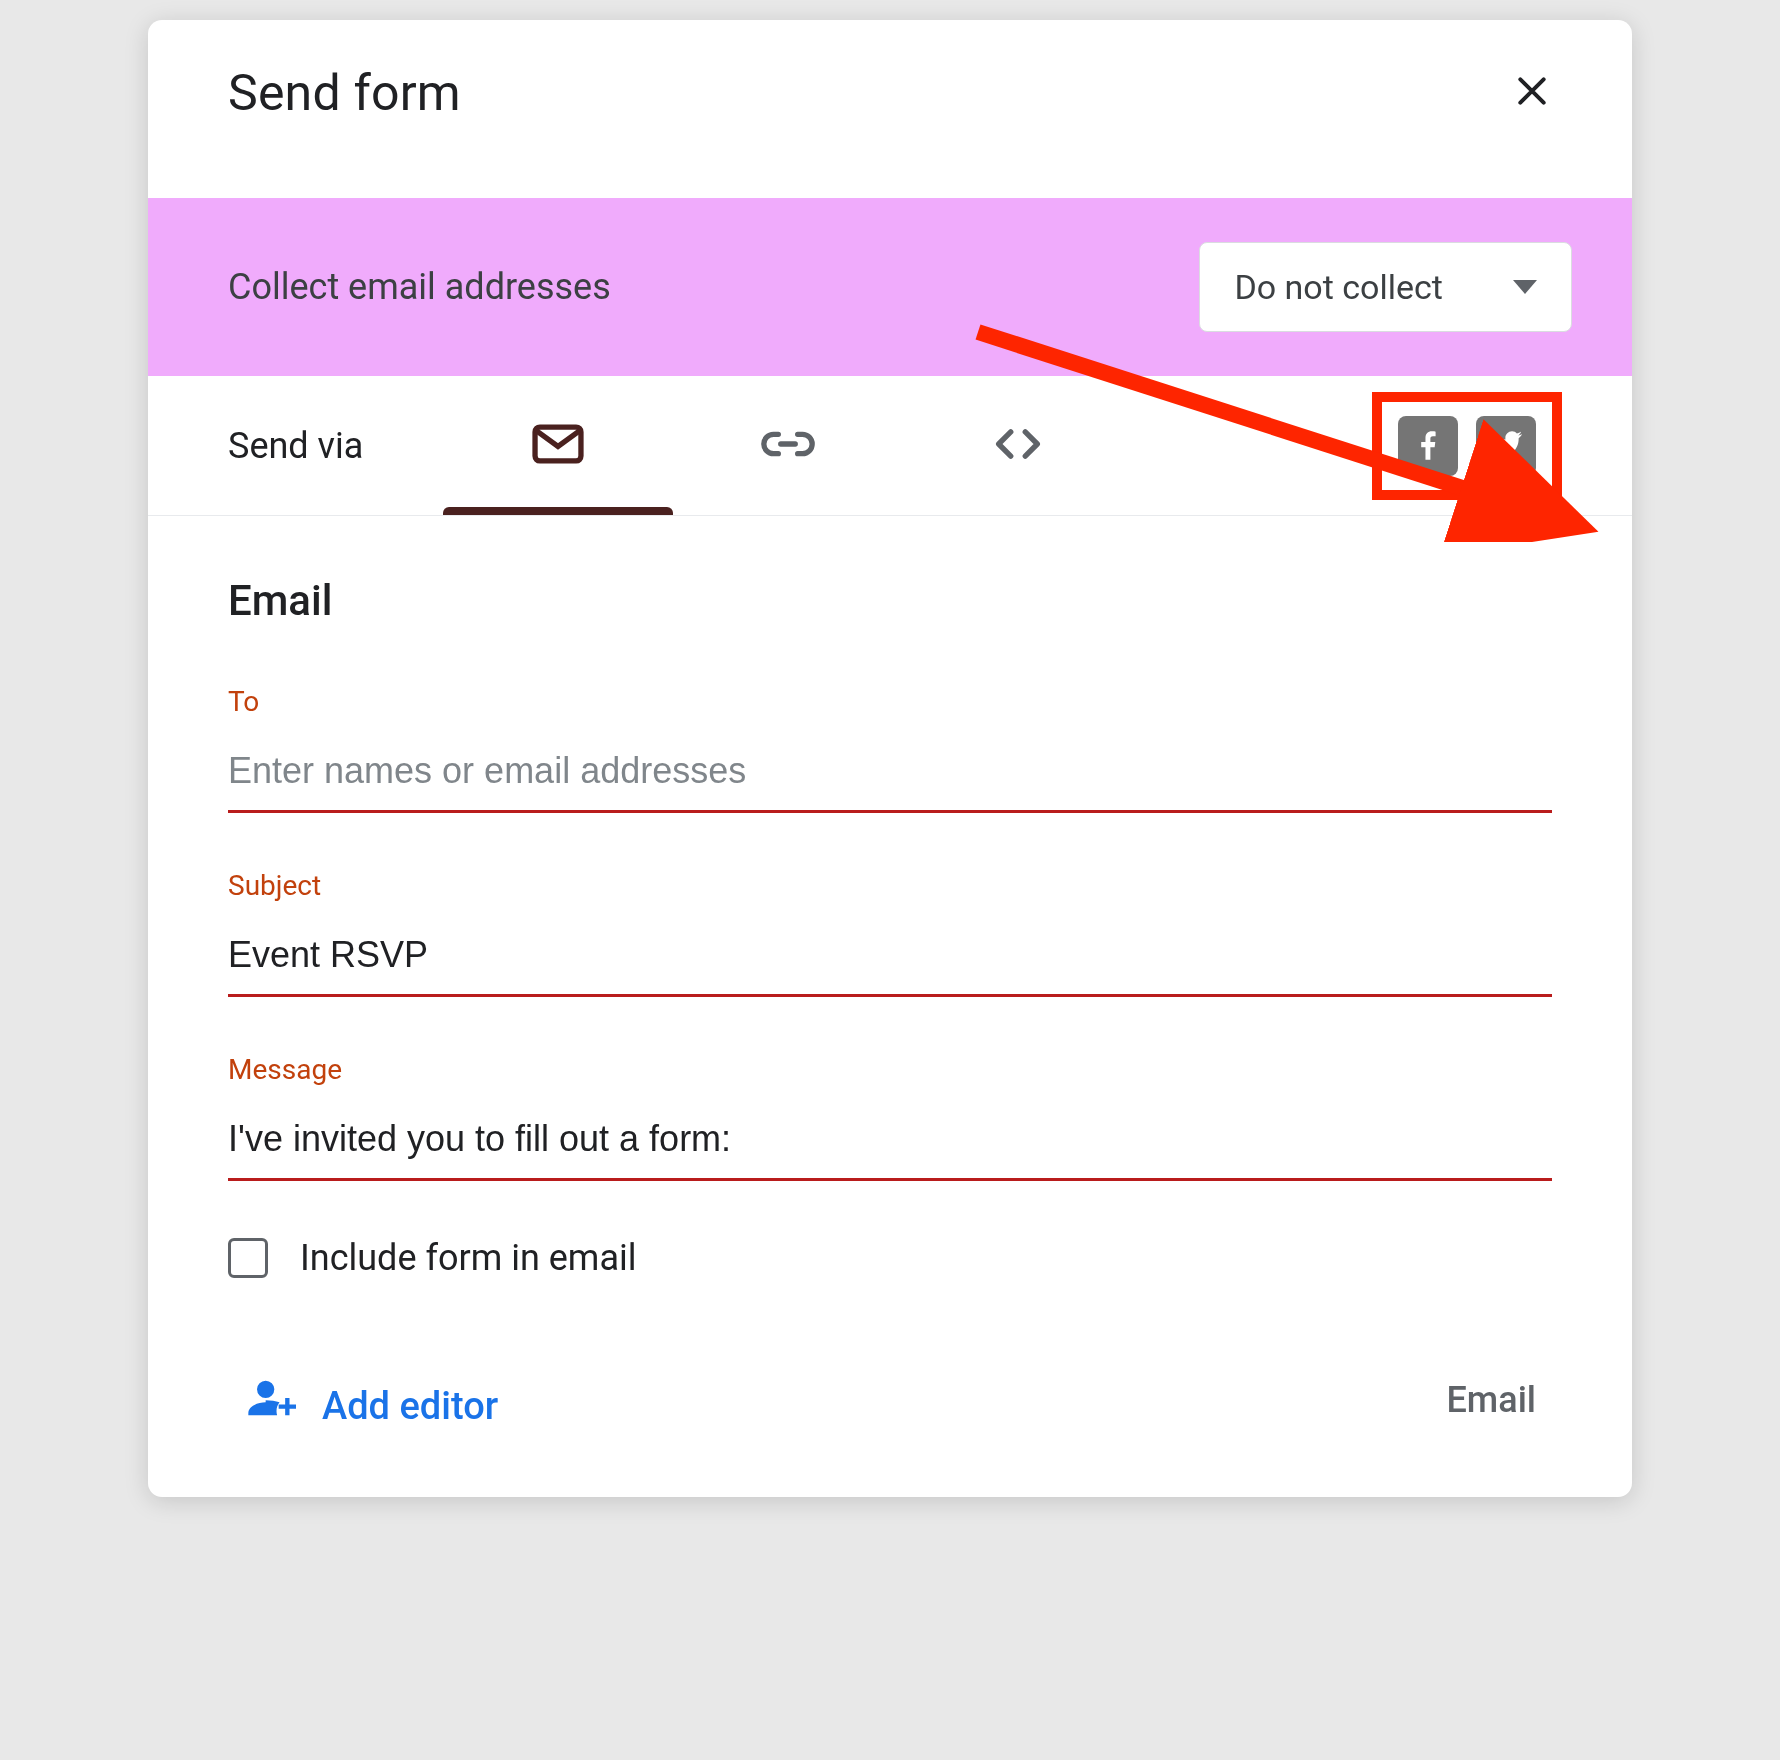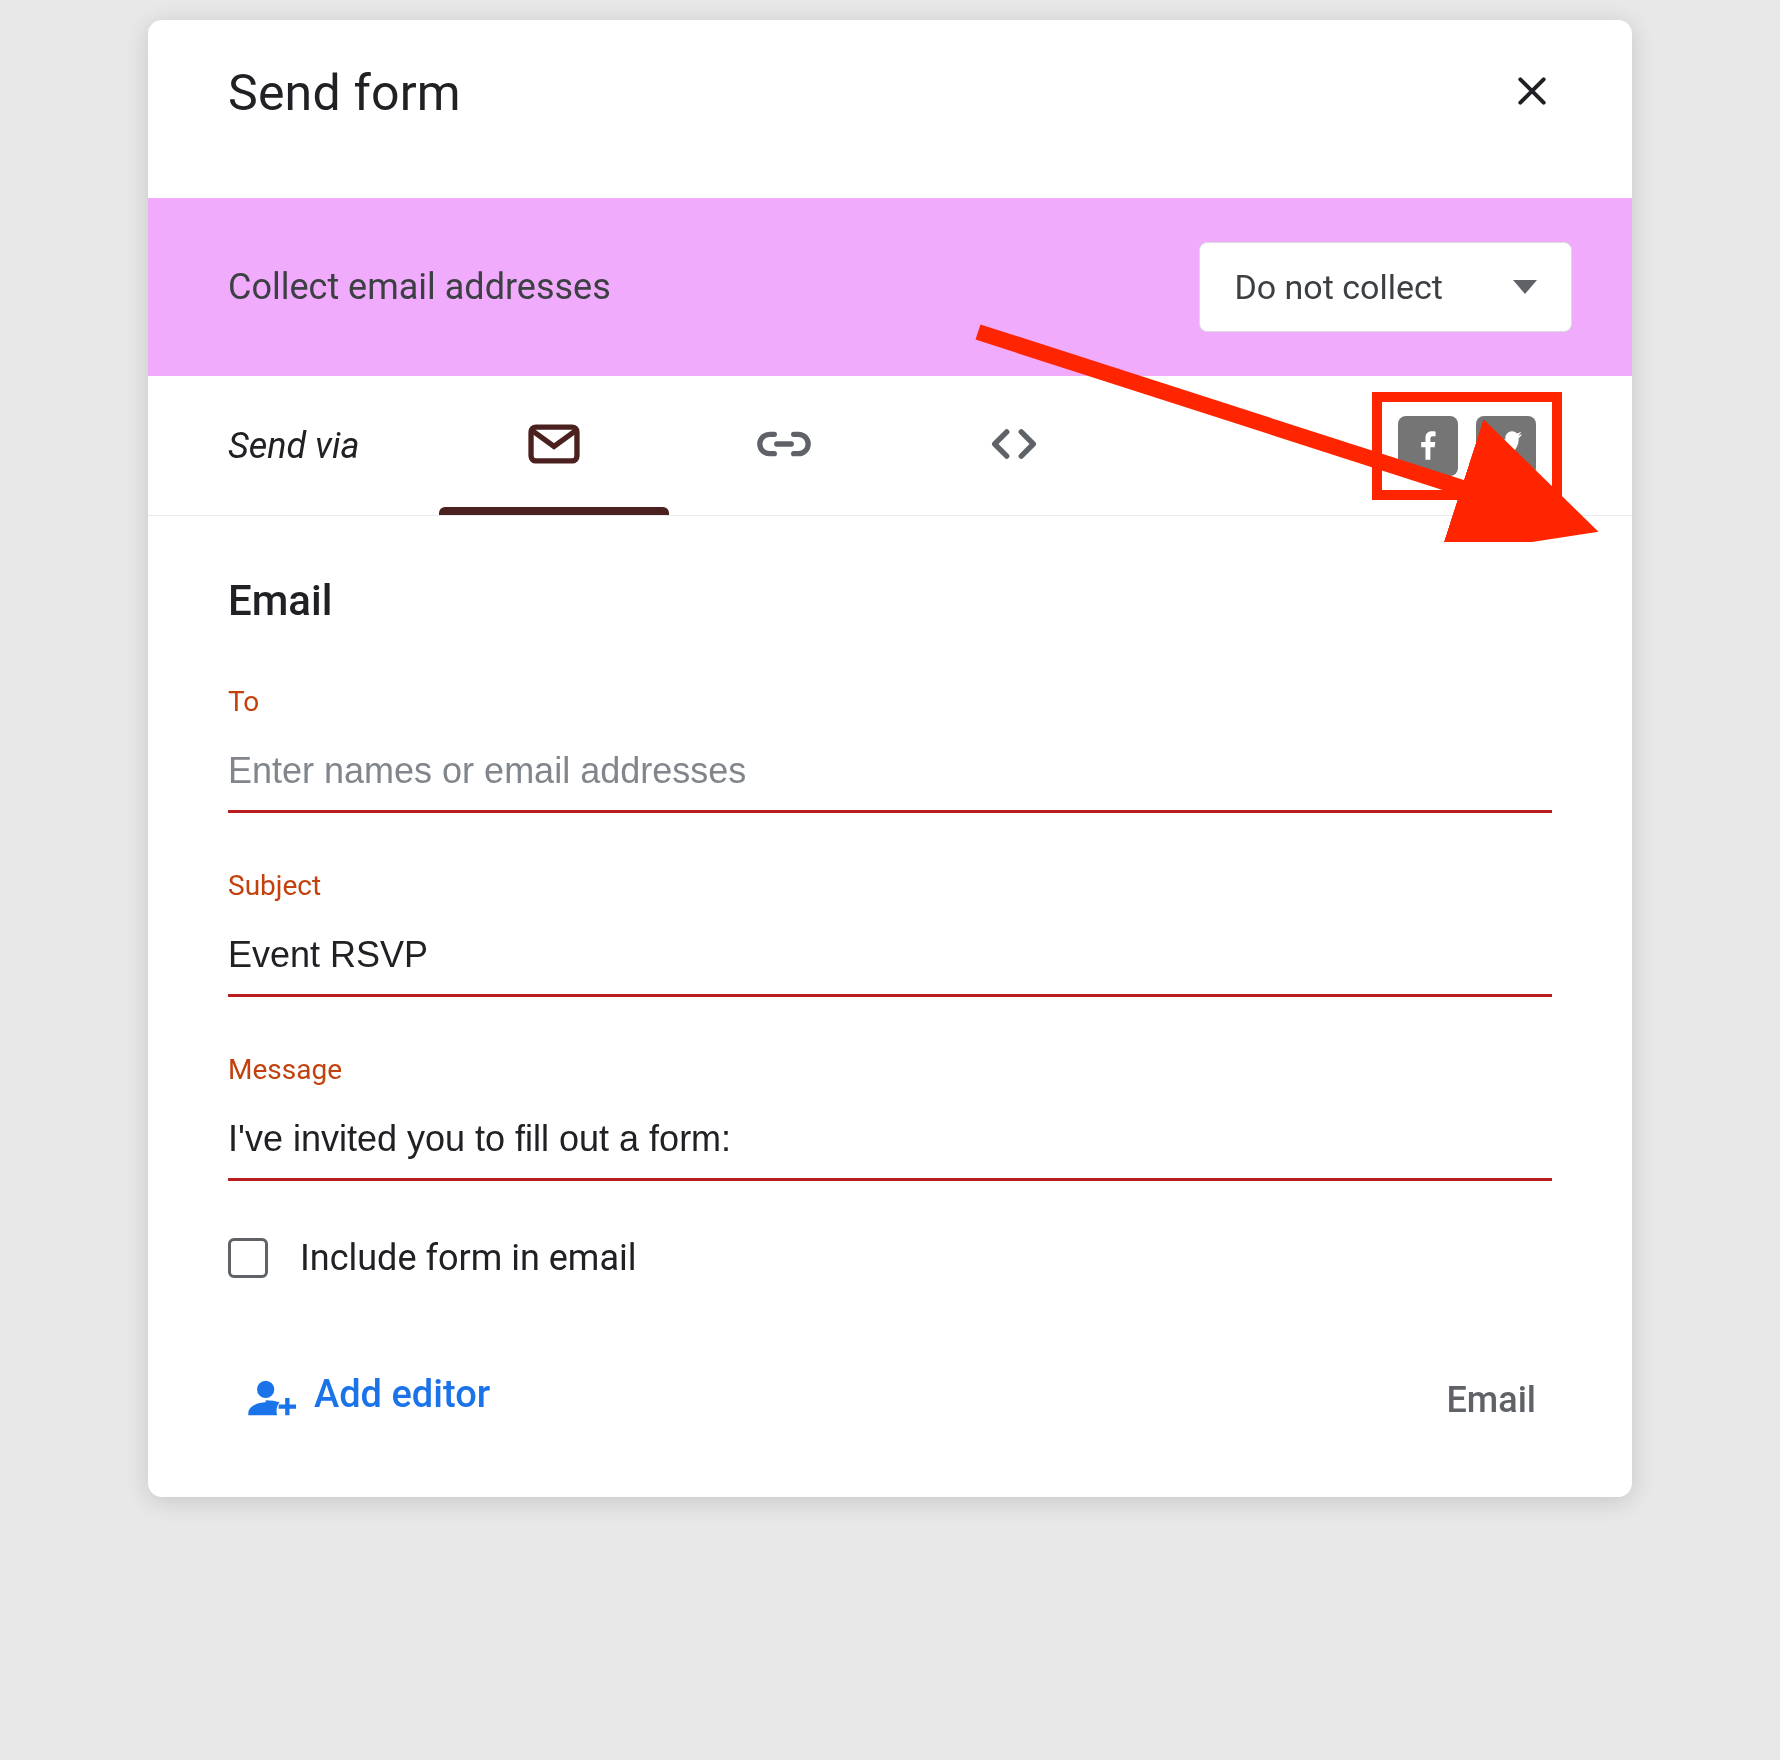--- a/index.html
+++ b/index.html
@@ -30,21 +30,21 @@
 
     
     .collect-row { background: #f0abfc; padding: 44px 60px 44px 80px; display:flex; align-items:center; justify-content:space-between;margin-top:32px; }
     .collect-label { font-size: 36px; color: #3c4043; }
     .dropdown { background:#fff; border:1px solid #dadce0; border-radius:8px; padding: 24px 34px; display:flex; align-items:center; gap: 70px; cursor:pointer; }
     .dropdown-value { font-size: 34px; color:#3c4043;text-align:center; }
     .dropdown-caret { width:0; height:0; border-left:12px solid transparent; border-right:12px solid transparent; border-top:14px solid #5f6368; }
 
     
     .tabs-row { display:flex; align-items:center; padding: 0 70px 0 80px; border-bottom:1px solid #e8eaed; position:relative; height: 140px; }
-    .sendvia-label { font-size: 36px; color:#202124; margin-right: 80px; font-style: italic; }
+    .sendvia-label { font-size: 36px; color:#202124; margin-right: 80px; }
     .tab { width: 230px; height: 100%; display:flex; align-items:center; justify-content:center; cursor:pointer; position:relative; }
     .tab svg { width: 58px; height: 58px; stroke:#5f6368; fill:none; stroke-width:2.2; }
     .tab.active svg { stroke:#4a211f; }
     .tab.active::after { content:""; position:absolute; bottom:0; left:50%; transform:translateX(-50%); width:230px; height:8px; background:#4a211f; border-radius:6px 6px 0 0; }
     .tabs-spacer { flex:1; }
 
     .social-box { border:10px solid #fe2500; padding: 14px 16px; display:flex; gap:18px; align-items:center; }
     .social-icon { width:60px; height:60px; background:#757575; border-radius:8px; display:flex; align-items:center; justify-content:center; cursor:pointer; }
     .social-icon svg { width:38px; height:38px; fill:#fff; }
 
@@ -59,21 +59,21 @@
     .field-label { font-size: 28px; color:#c2410c; margin-bottom: 18px; display:block; }
     .field-input { width:100%; border:none; border-bottom:3px solid #b91c1c; font-size: 36px; padding: 14px 0 18px 0; outline:none; color:#202124; background:transparent; }
     .field-input::placeholder { color:#80868b; }
 
     .checkbox-row { display:flex; align-items:center; gap: 32px; margin-top: 10px; }
     .checkbox { width:40px; height:40px; border:3px solid #5f6368; border-radius:6px; cursor:pointer; flex-shrink:0; }
     .checkbox-label { font-size: 36px; color:#202124; }
 
     
     .footer { display:flex; align-items:center; padding: 40px 56px 56px 96px; gap: 24px; }
-    .add-editor { display:flex; align-items:flex-start; gap: 18px; cursor:pointer; }
+    .add-editor { display:flex; align-items:flex-end; gap: 26px; cursor:pointer; }
     .add-editor svg { width:52px; height:52px; fill:#1a73e8; }
     .add-editor-label { font-size: 38px; font-weight:500; color:#1a73e8; }
     .footer-spacer { flex:1; }
     .cancel-btn { font-size: 36px; color:#5f6368; padding: 20px 40px; cursor:pointer; border-radius:8px; font-weight:500; }
     .send-btn { font-size: 36px; color:#4a211f; padding: 22px 56px; cursor:pointer; border:1px solid #dadce0; border-radius:8px; font-weight:500; }
   </style>
 </head>
 <body>
 
 <div class="dialog">

